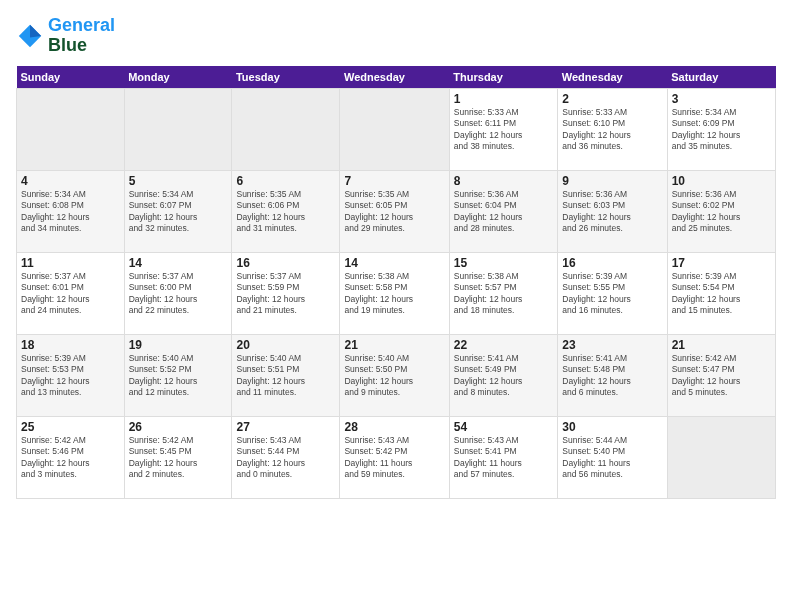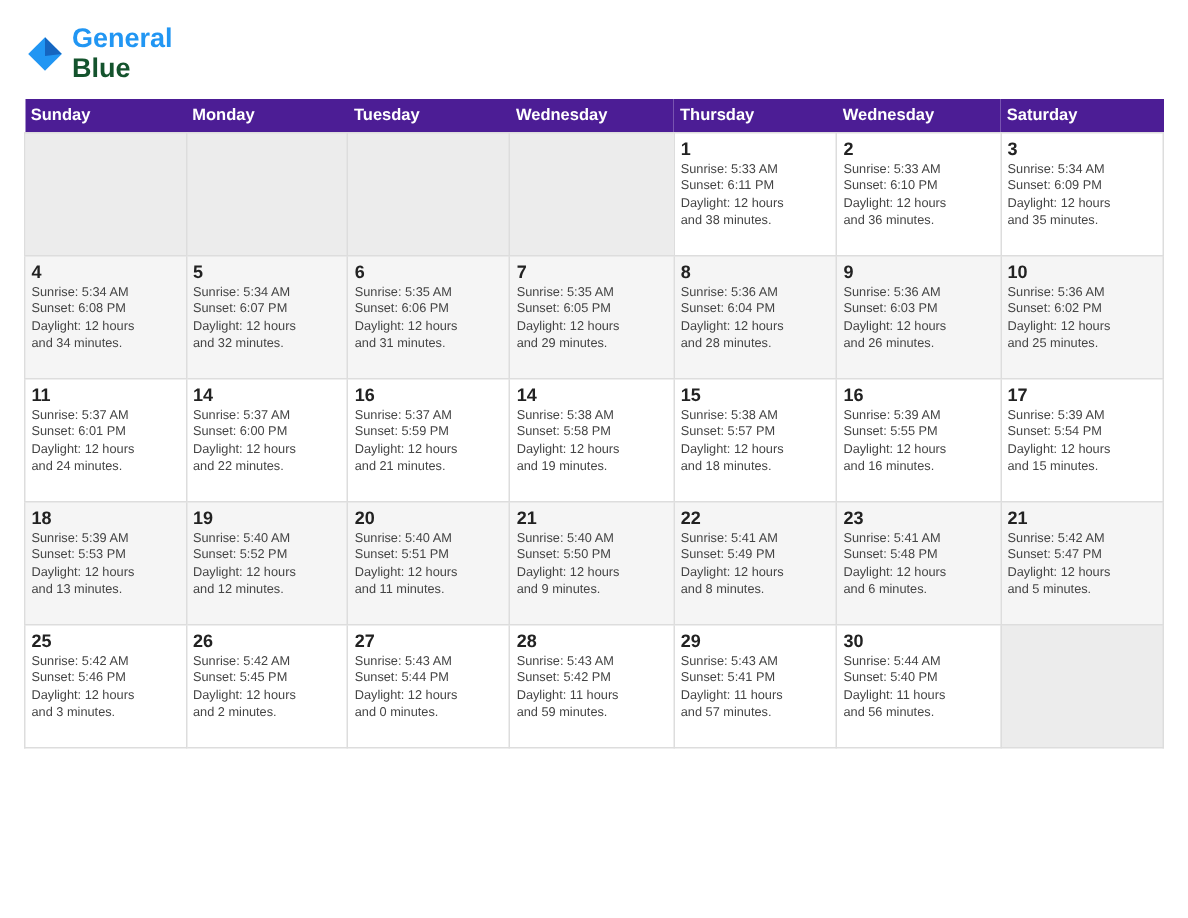--- a/index.html
+++ b/index.html
@@ -327,21 +327,21 @@
 and 0 minutes.</div>
           </td>
           <td>
             <span class="day-num">28</span>
             <div class="day-info" style="white-space: pre-line;">Sunrise: 5:43 AM
 Sunset: 5:42 PM
 Daylight: 11 hours
 and 59 minutes.</div>
           </td>
           <td>
-            <span class="day-num">29</span>
+            <span class="day-num">54</span>
             <div class="day-info" style="white-space: pre-line;">Sunrise: 5:43 AM
 Sunset: 5:41 PM
 Daylight: 11 hours
 and 57 minutes.</div>
           </td>
           <td>
             <span class="day-num">30</span>
             <div class="day-info" style="white-space: pre-line;">Sunrise: 5:44 AM
 Sunset: 5:40 PM
 Daylight: 11 hours

